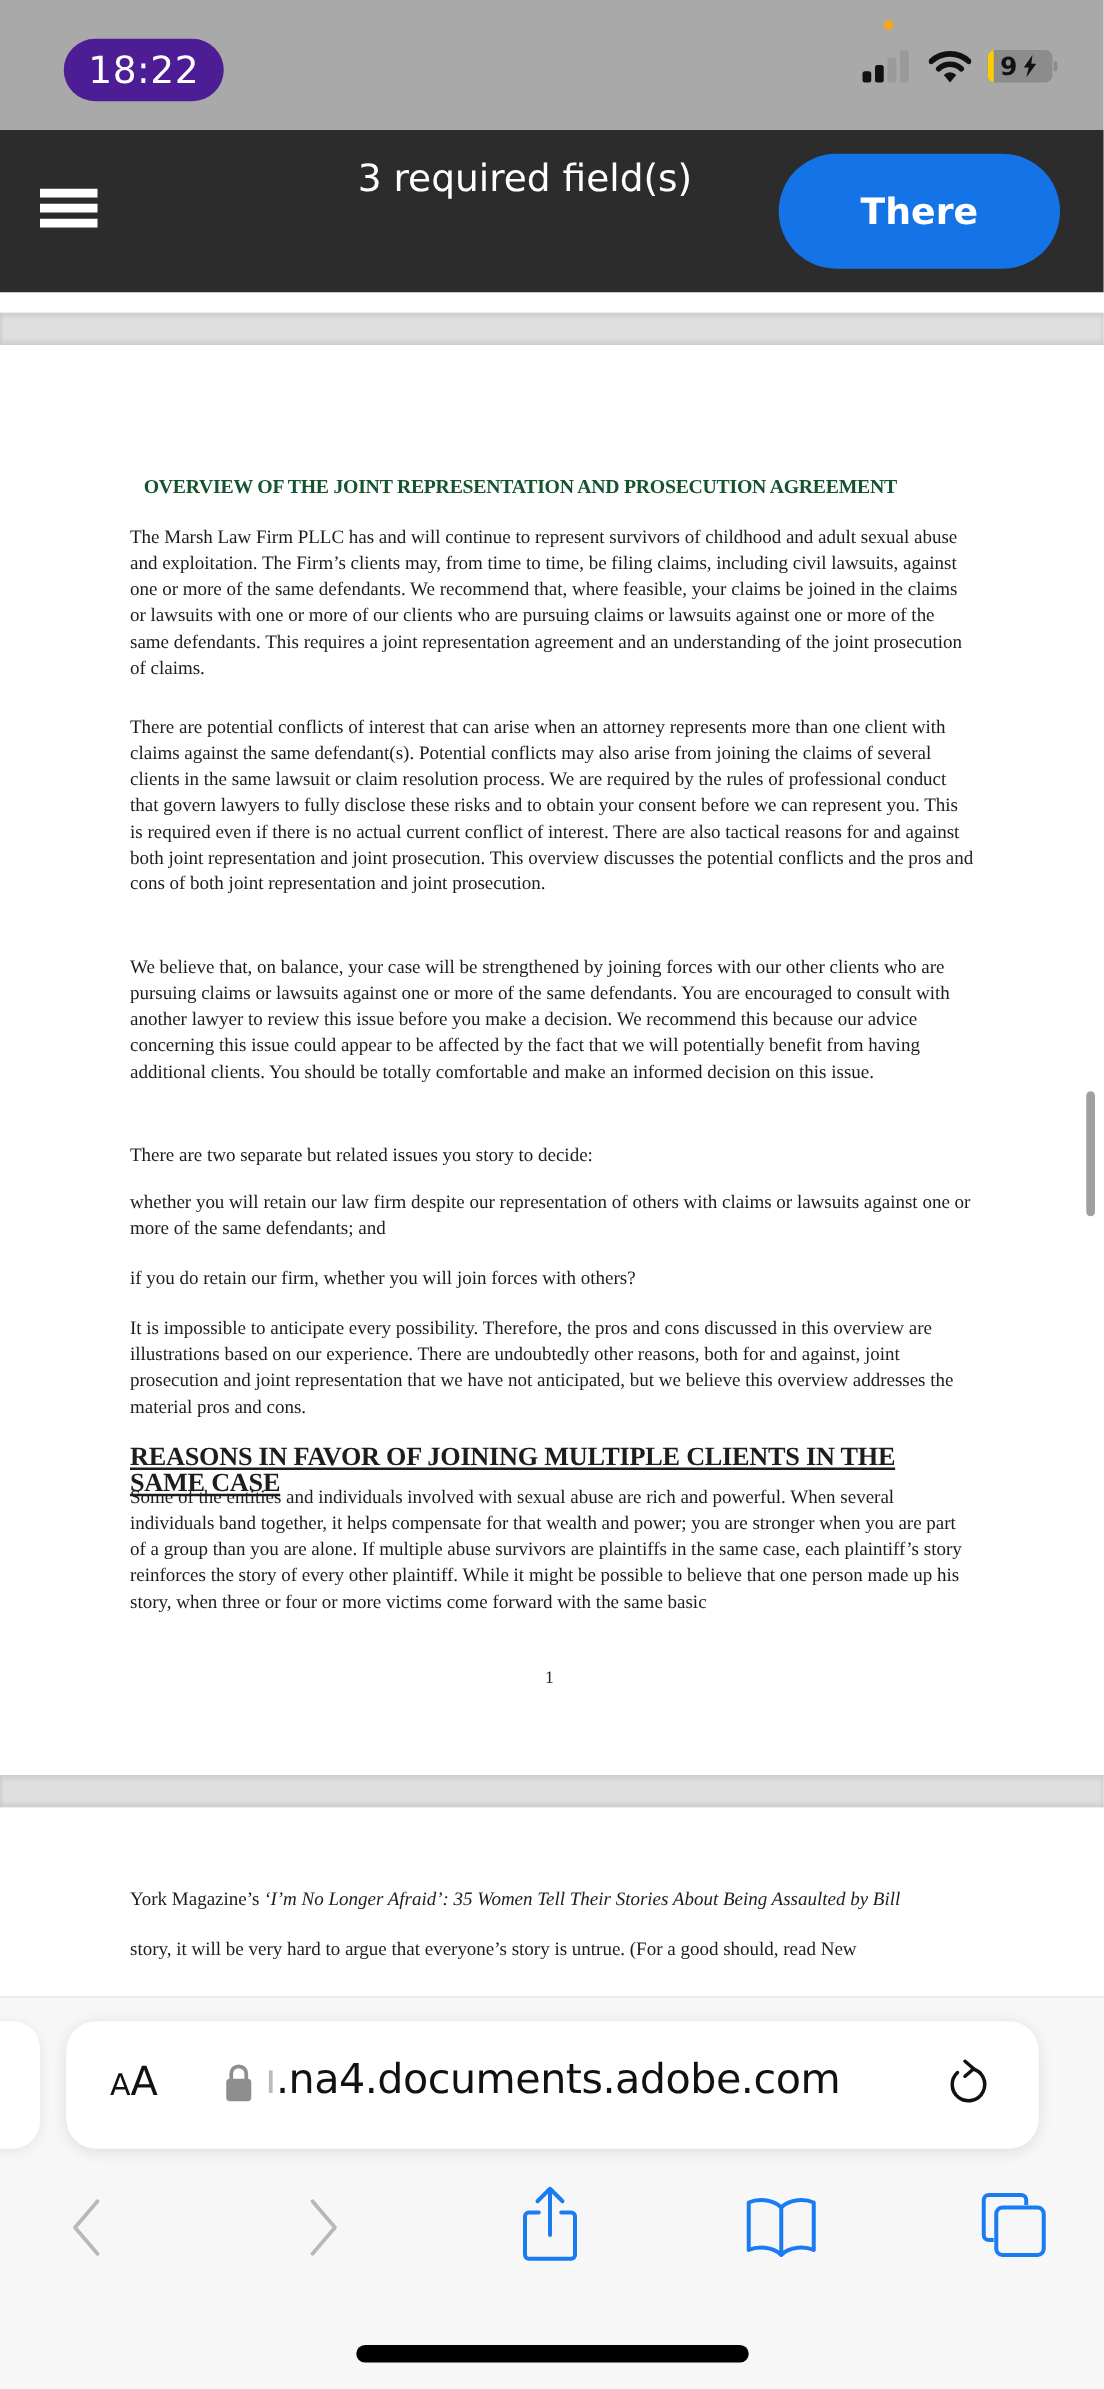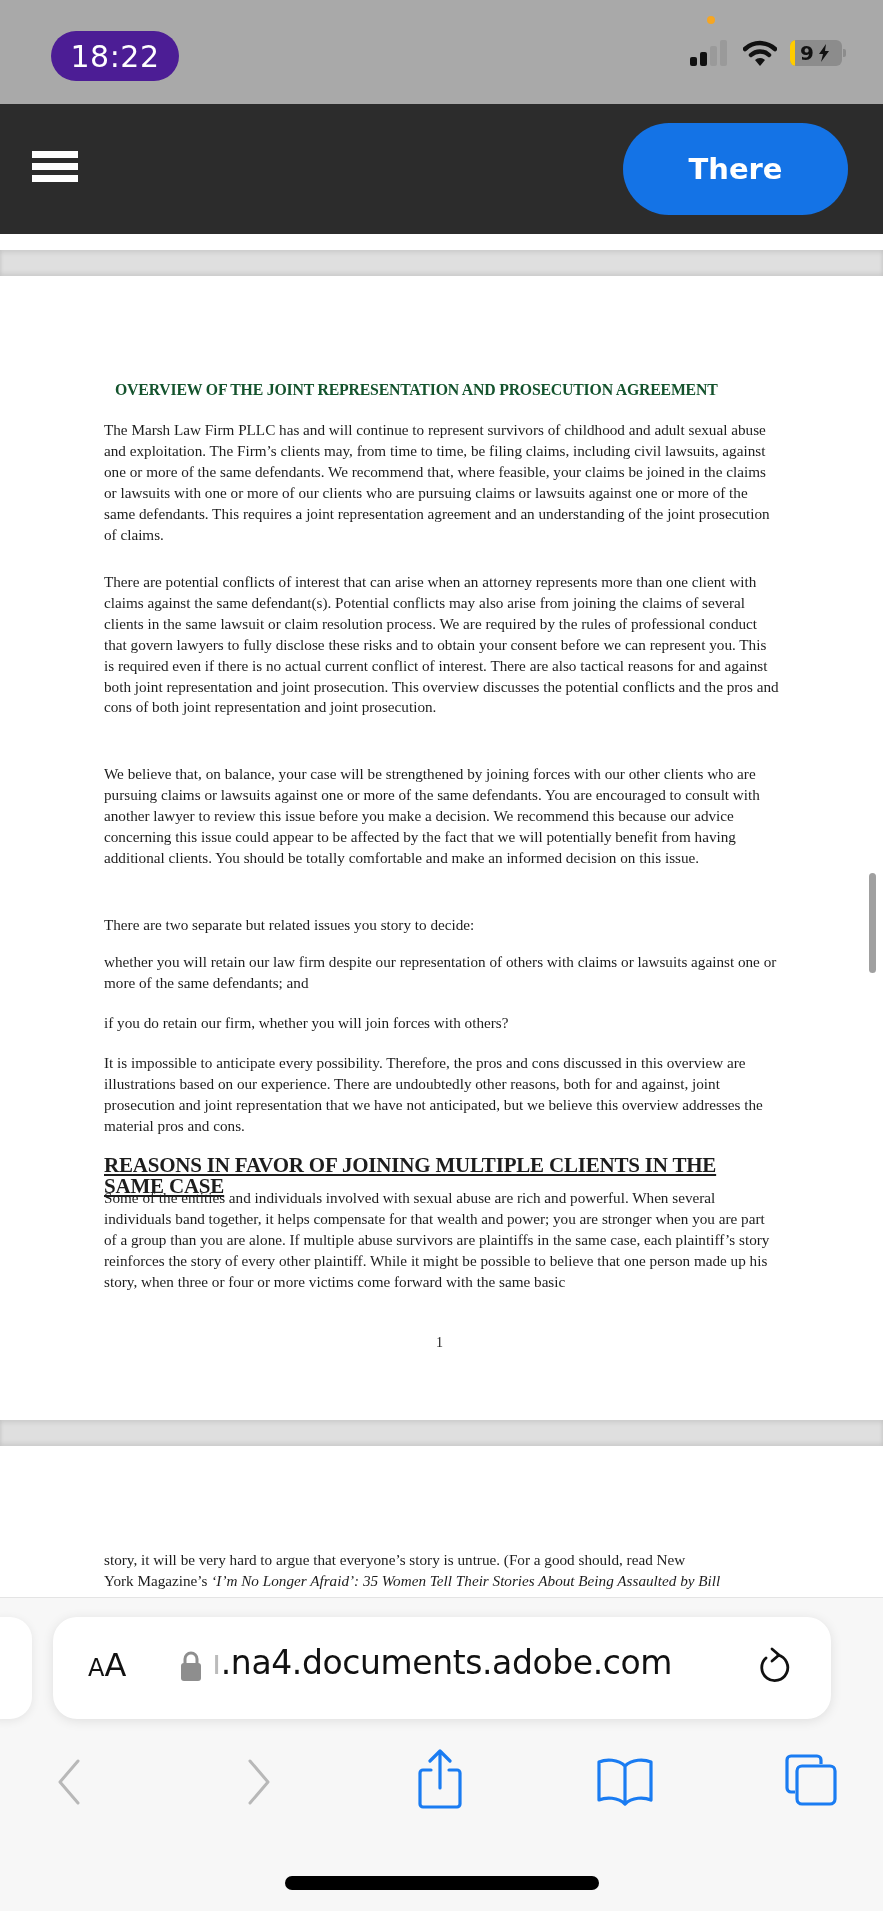--- a/index.html
+++ b/index.html
@@ -84,20 +84,21 @@
   <div class="nub"></div>
 </div>
 
 <div class="app-header"></div>
 <div class="hamburger">
     <span></span>
     <span></span>
     <span></span>
   </div>
 <div class="fields-remaining">
+  <div>3 required field(s)</div>
 </div>
 <button class="start-btn">There</button>
 
 <div class="doc-viewer"></div>
 <div class="page-gap" style="top:250px"></div>
 <div class="page" style="top:276px;height:1144px"></div>
 
 <div class="doc-title">OVERVIEW OF THE JOINT REPRESENTATION AND PROSECUTION AGREEMENT</div>
 
 <div class="doc-text" style="top:420px">The Marsh Law Firm PLLC has and will continue to represent survivors of childhood and adult sexual abuse and exploitation. The Firm’s clients may, from time to time, be filing claims, including civil lawsuits, against one or more of the same defendants. We recommend that, where feasible, your claims be joined in the claims or lawsuits with one or more of our clients who are pursuing claims or lawsuits against one or more of the same defendants. This requires a joint representation agreement and an understanding of the joint prosecution of claims.</div>
@@ -108,21 +109,21 @@
 <div class="doc-text" style="top:1013px">if you do retain our firm, whether you will join forces with others?</div>
 <div class="doc-text" style="top:1053px">It is impossible to anticipate every possibility. Therefore, the pros and cons discussed in this overview are illustrations based on our experience. There are undoubtedly other reasons, both for and against, joint prosecution and joint representation that we have not anticipated, but we believe this overview addresses the material pros and cons.</div>
 <div class="doc-text doc-heading" style="top:1155px">REASONS IN FAVOR OF JOINING MULTIPLE CLIENTS IN THE SAME CASE</div>
 <div class="doc-text" style="top:1188px">Some of the entities and individuals involved with sexual abuse are rich and powerful. When several individuals band together, it helps compensate for that wealth and power; you are stronger when you are part of a group than you are alone. If multiple abuse survivors are plaintiffs in the same case, each plaintiff’s story reinforces the story of every other plaintiff. While it might be possible to believe that one person made up his story, when three or four or more victims come forward with the same basic</div>
 
 <div class="page-number">1</div>
 
 <div class="page-gap" style="top:1420px"></div>
 <div class="page" style="top:1446px;height:151px"></div>
 <div class="doc-text" style="top:1550px;white-space:nowrap">story, it will be very hard to argue that everyone’s story is untrue. (For a good should, read New</div>
-<div class="doc-text" style="top:1571px;white-space:nowrap">
+<div class="doc-text" style="top:1510px;white-space:nowrap">
   <span>York Magazine’s </span><span class="italic">‘I’m No Longer Afraid’: 35 Women Tell Their Stories About Being Assaulted by Bill</span>
 </div>
 
 <div class="scrollbar"></div>
 
 <div class="safari-bar"></div>
 <div class="prev-tab-stub"></div>
 <div class="url-pill"></div>
 <div class="aa-btn">
   <span class="small">A</span><span class="big">A</span>

